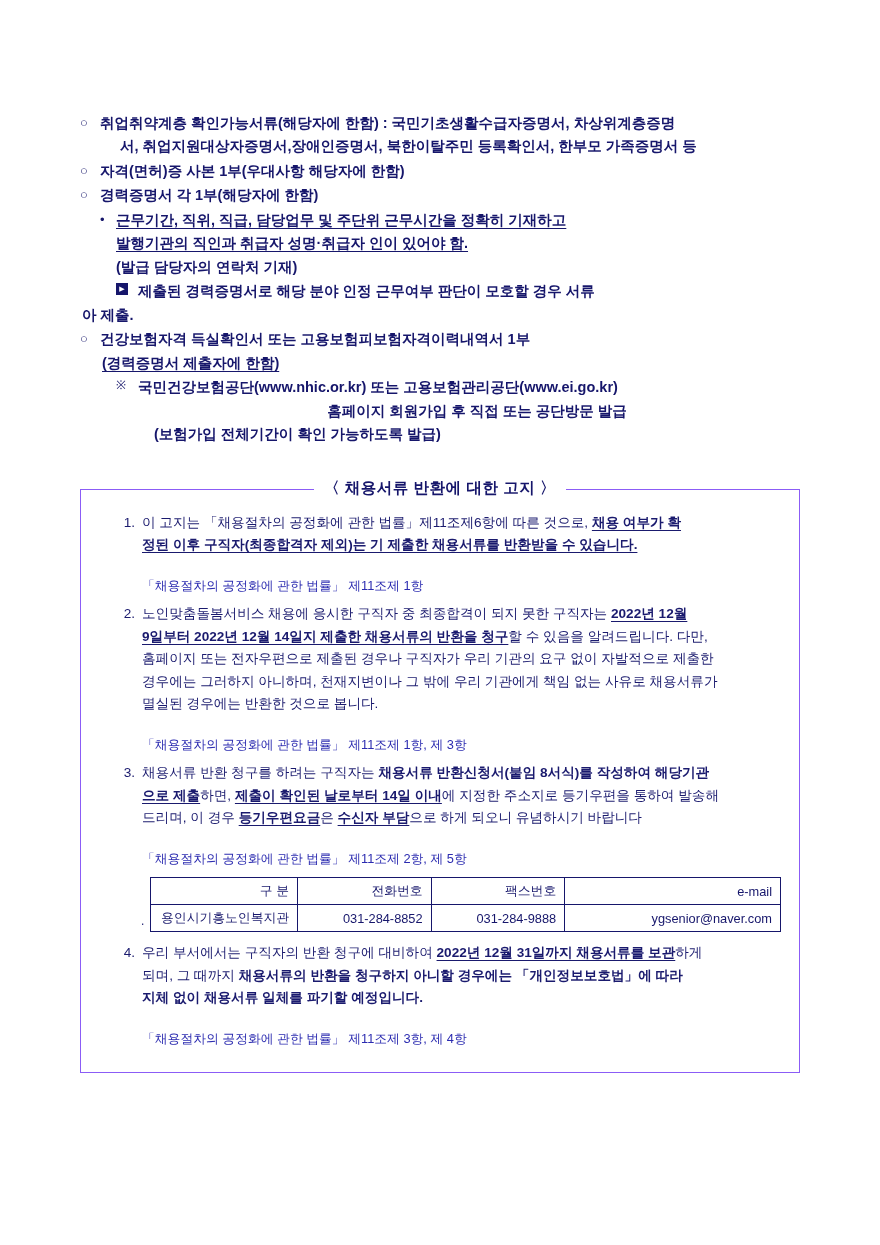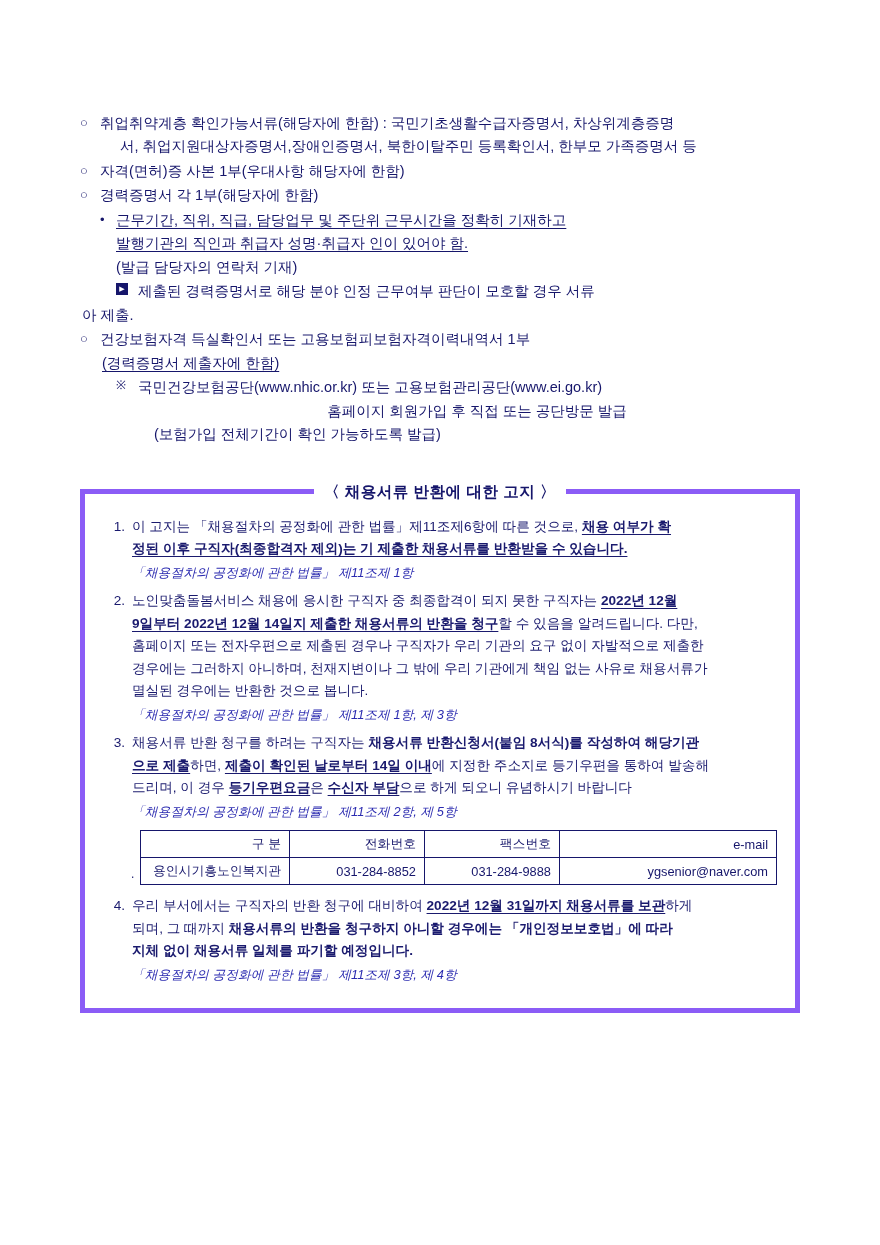--- a/index.html
+++ b/index.html
@@ -35,20 +35,21 @@
   }
   .ck-marker {
     width: 20px;
     flex: 0 0 20px;
     text-align: left;
     font-size: 13px;
     line-height: 1.62;
   }
   .ck-body {
     flex: 1;
+    font-weight: bold;
   }
   .indent-1 { padding-left: 20px; }
 
   .underline {
     text-decoration: underline;
     text-underline-offset: 3px;
   }
 
   .bullet-dot {
     width: 16px;
@@ -84,22 +85,22 @@
     position: relative;
     top: -1px;
   }
 
   
   .notice-wrap {
     position: relative;
     margin-top: 42px;
   }
   .notice-box {
-    border: 5px solid #8b5cf6;
-    padding: 22px 18px 16px 16px;
+    border: 1px solid #8b5cf6;
+    padding: 22px 18px 16px 30px;
     position: relative;
   }
   .notice-title {
     position: absolute;
     top: -12px;
     left: 0;
     right: 0;
     text-align: center;
   }
   .notice-title span {
@@ -119,24 +120,23 @@
   }
   .n-num {
     flex: 0 0 24px;
     text-align: right;
     padding-right: 7px;
   }
   .n-body {
     flex: 1;
   }
   .law-ref {
-    font-style: italic;
     font-size: 12.8px;
     color: #2b2bb0;
-    margin-top: 1px;
+    margin-top: 18px;
   }
   b, .b { font-weight: bold; }
   .u { text-decoration: underline; text-underline-offset: 2.5px; font-weight: bold; }
   .bu { font-weight: bold; text-decoration: underline; text-underline-offset: 2.5px; }
 
   
   .tbl-wrap {
     margin: 8px 0 10px 30px;
     display: flex;
     align-items: flex-end;

